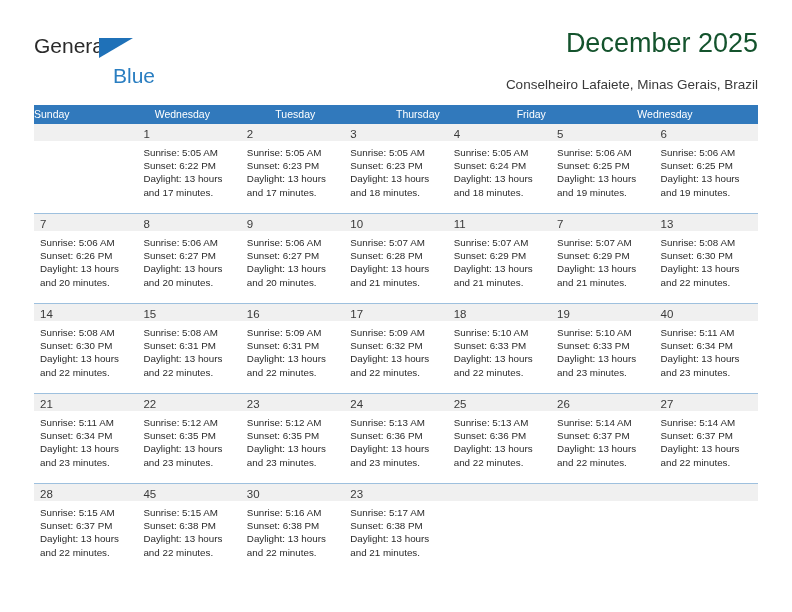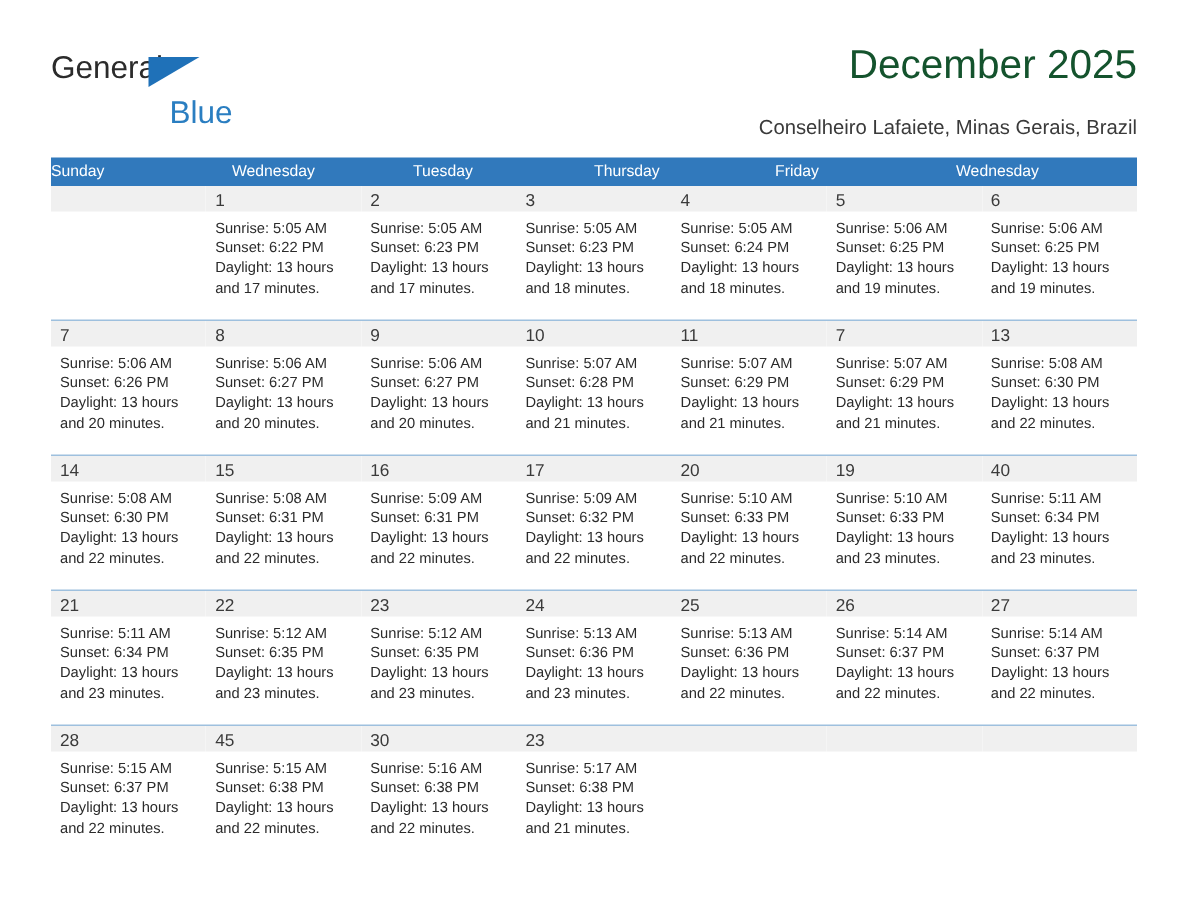--- a/index.html
+++ b/index.html
@@ -345,21 +345,21 @@
             <div class="day-cell">
               <div class="day-number-band"><span class="day-number">17</span></div>
               <div class="day-body">
                 <div class="day-line">Sunrise: 5:09 AM</div>
                 <div class="day-line">Sunset: 6:32 PM</div>
                 <div class="day-line">Daylight: 13 hours</div>
                 <div class="day-line">and 22 minutes.</div>
               </div>
             </div>
             <div class="day-cell">
-              <div class="day-number-band"><span class="day-number">20</span></div>
+              <div class="day-number-band"><span class="day-number">18</span></div>
               <div class="day-body">
                 <div class="day-line">Sunrise: 5:10 AM</div>
                 <div class="day-line">Sunset: 6:33 PM</div>
                 <div class="day-line">Daylight: 13 hours</div>
                 <div class="day-line">and 22 minutes.</div>
               </div>
             </div>
             <div class="day-cell">
               <div class="day-number-band"><span class="day-number">19</span></div>
               <div class="day-body">

